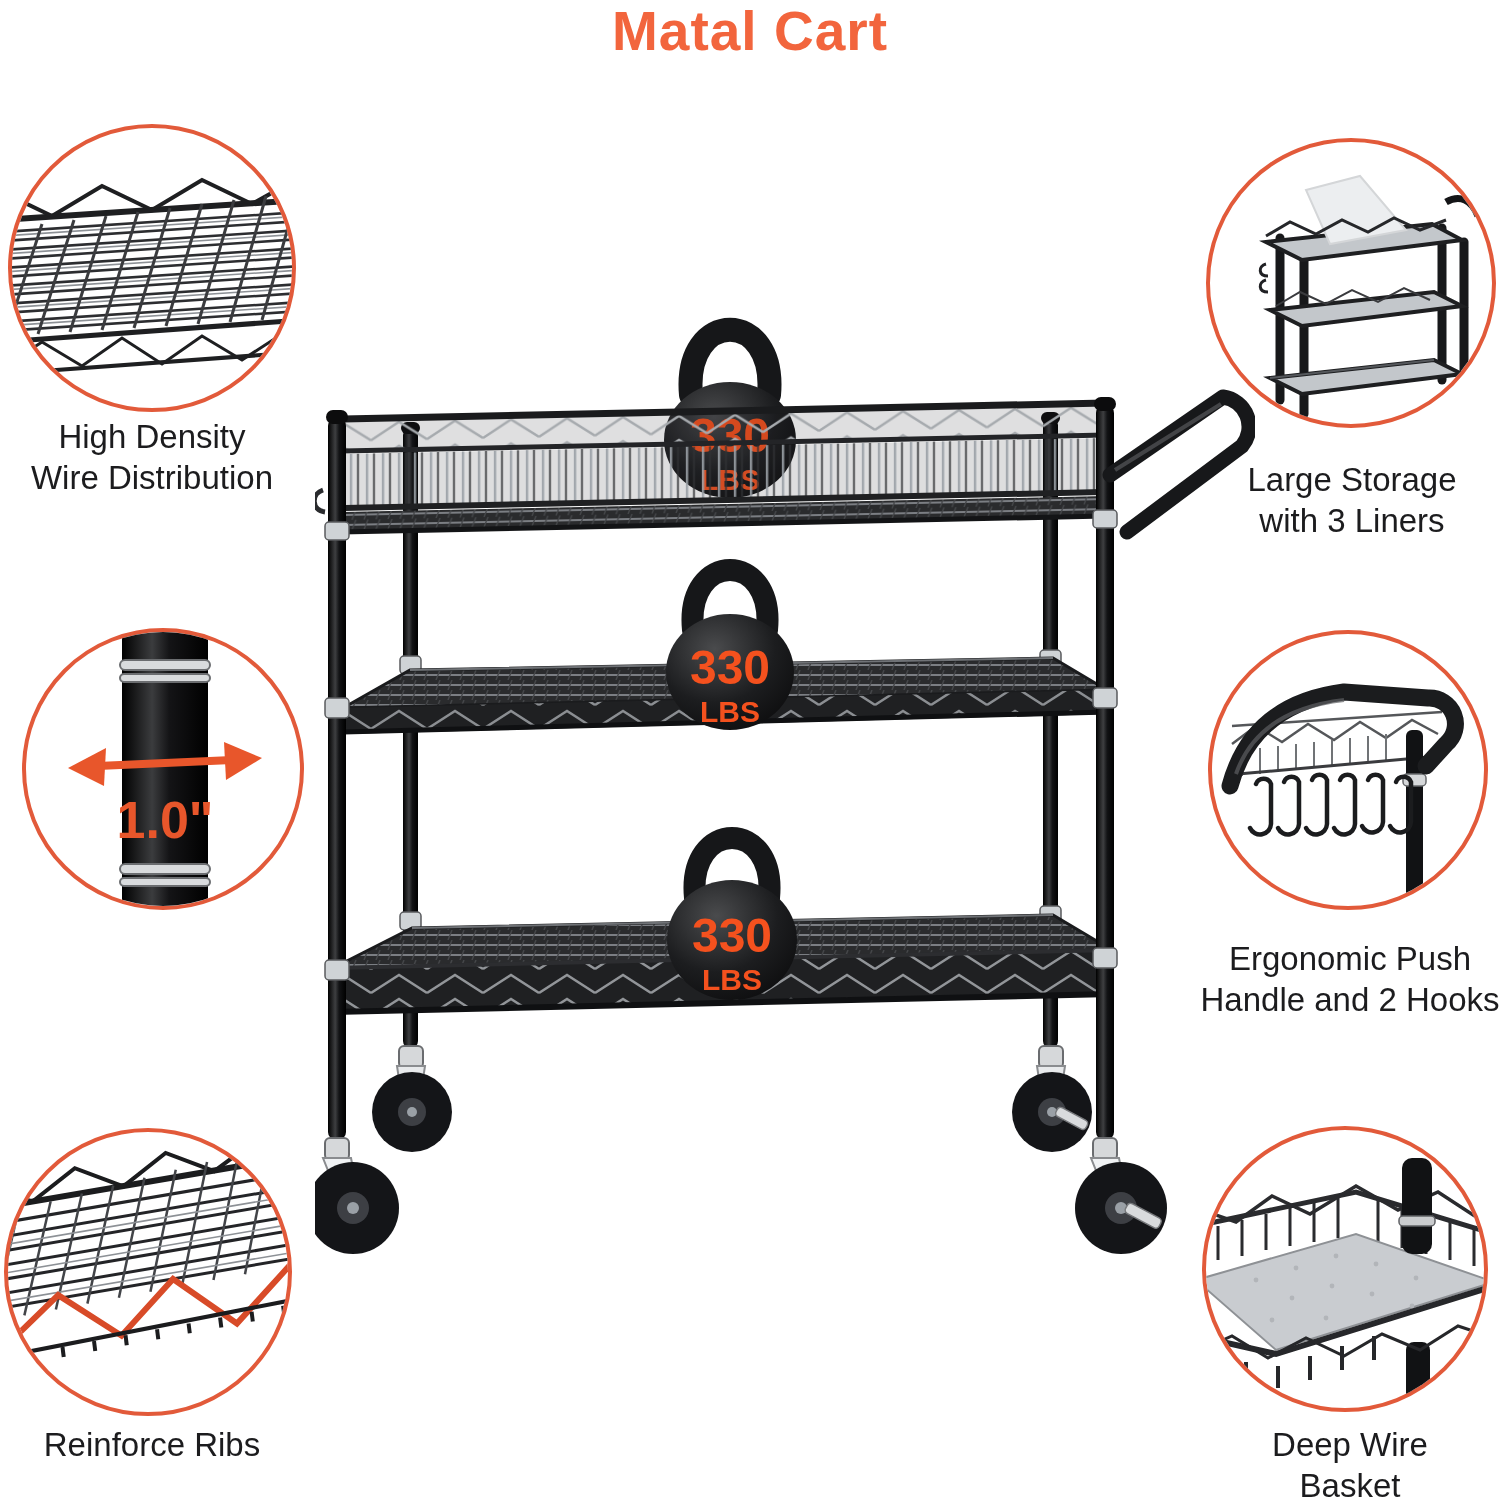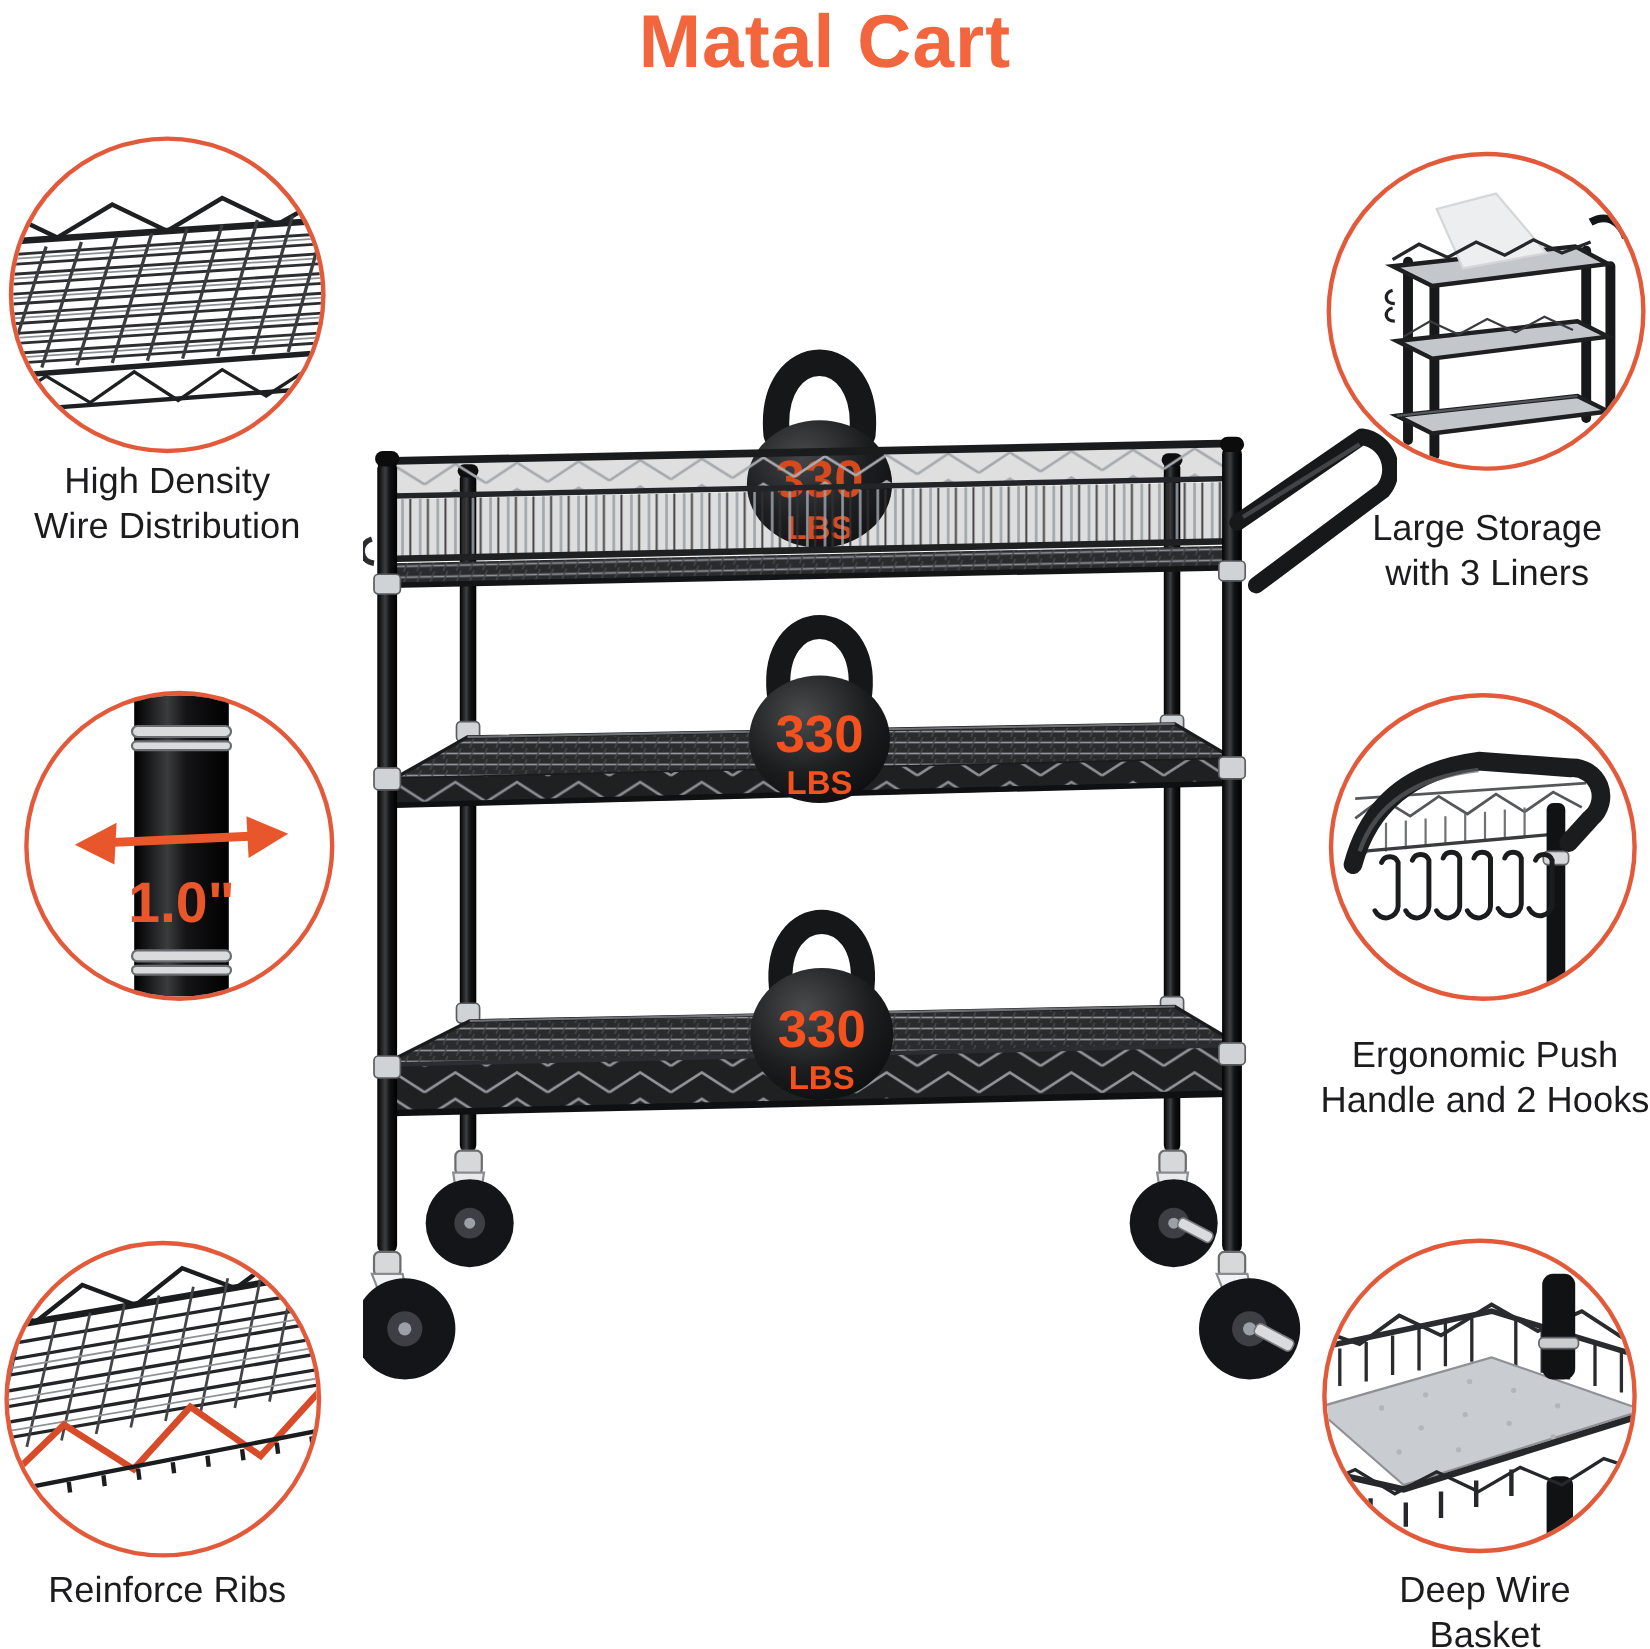--- a/index.html
+++ b/index.html
@@ -1,26 +1,26 @@
 <!DOCTYPE html>
 <html><head>
 <meta charset="utf-8">
 <style>
   html,body{margin:0;padding:0;background:#ffffff;}
   .stage{position:relative;width:1500px;height:1499px;background:#ffffff;overflow:hidden;
          font-family:"Liberation Sans", sans-serif;}
   .title{position:absolute;left:0;top:2px;width:1500px;text-align:center;
          color:#F2653D;font-weight:bold;line-height:1.08;}
   .title .t1{font-size:76px;letter-spacing:1px;}
-  .title .t2{font-size:68px;letter-spacing:1px;}
+  .title .t2{font-size:55px;letter-spacing:1px;}
   .feature-circle{position:absolute;border:4px solid #E25A3A;border-radius:50%;
                   overflow:hidden;background:#fff;box-sizing:border-box;}
   .feature-circle svg{position:absolute;left:0;top:0;}
   .feature-label{position:absolute;text-align:center;color:#1c1c1e;font-size:33px;line-height:1.25;}
-  .cart-wrap{position:absolute;left:330px;top:300px;width:940px;height:975px;}
+  .cart-wrap{position:absolute;left:315px;top:300px;width:940px;height:975px;}
   svg text{font-family:"Liberation Sans", sans-serif;}
 </style>
 </head>
 <body>
 
 <div class="stage">
 
   <div class="title">
     <div class="t2">Matal Cart</div>
   </div>

